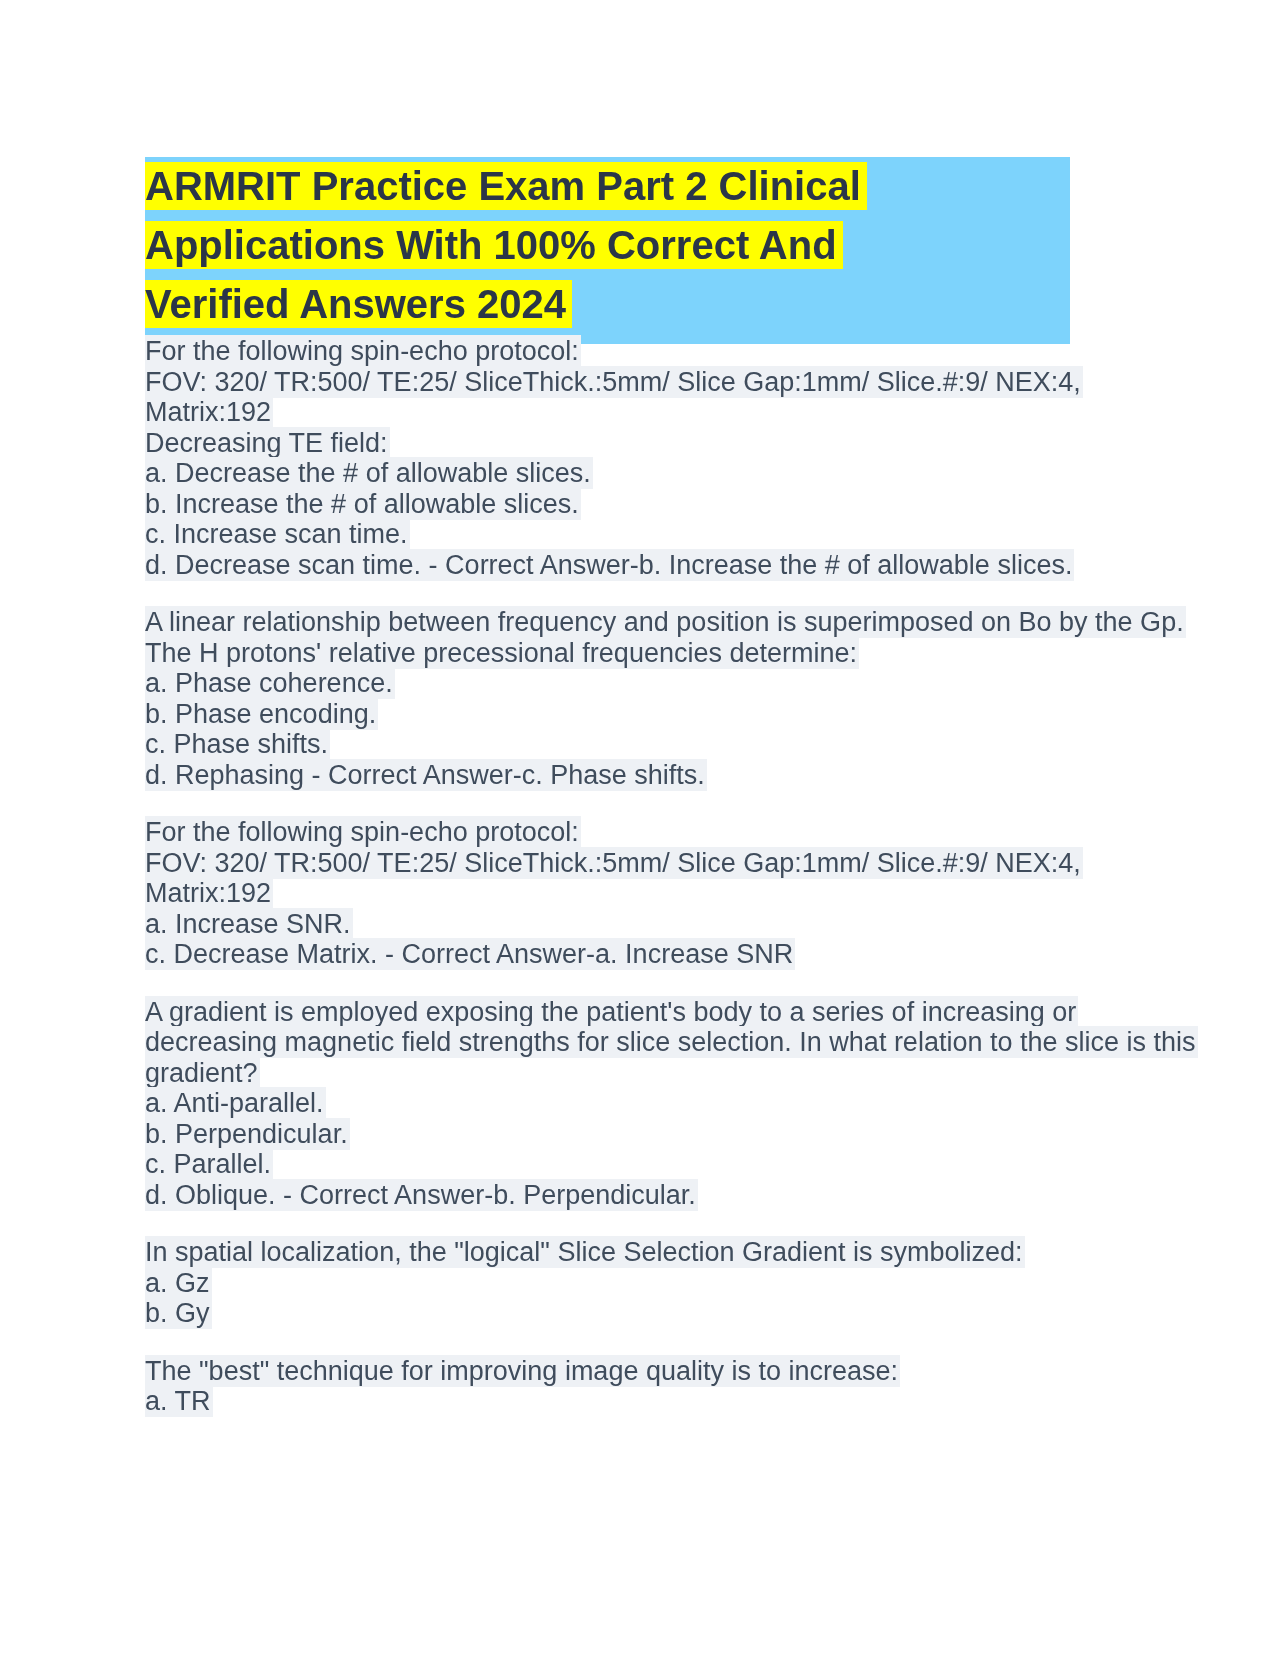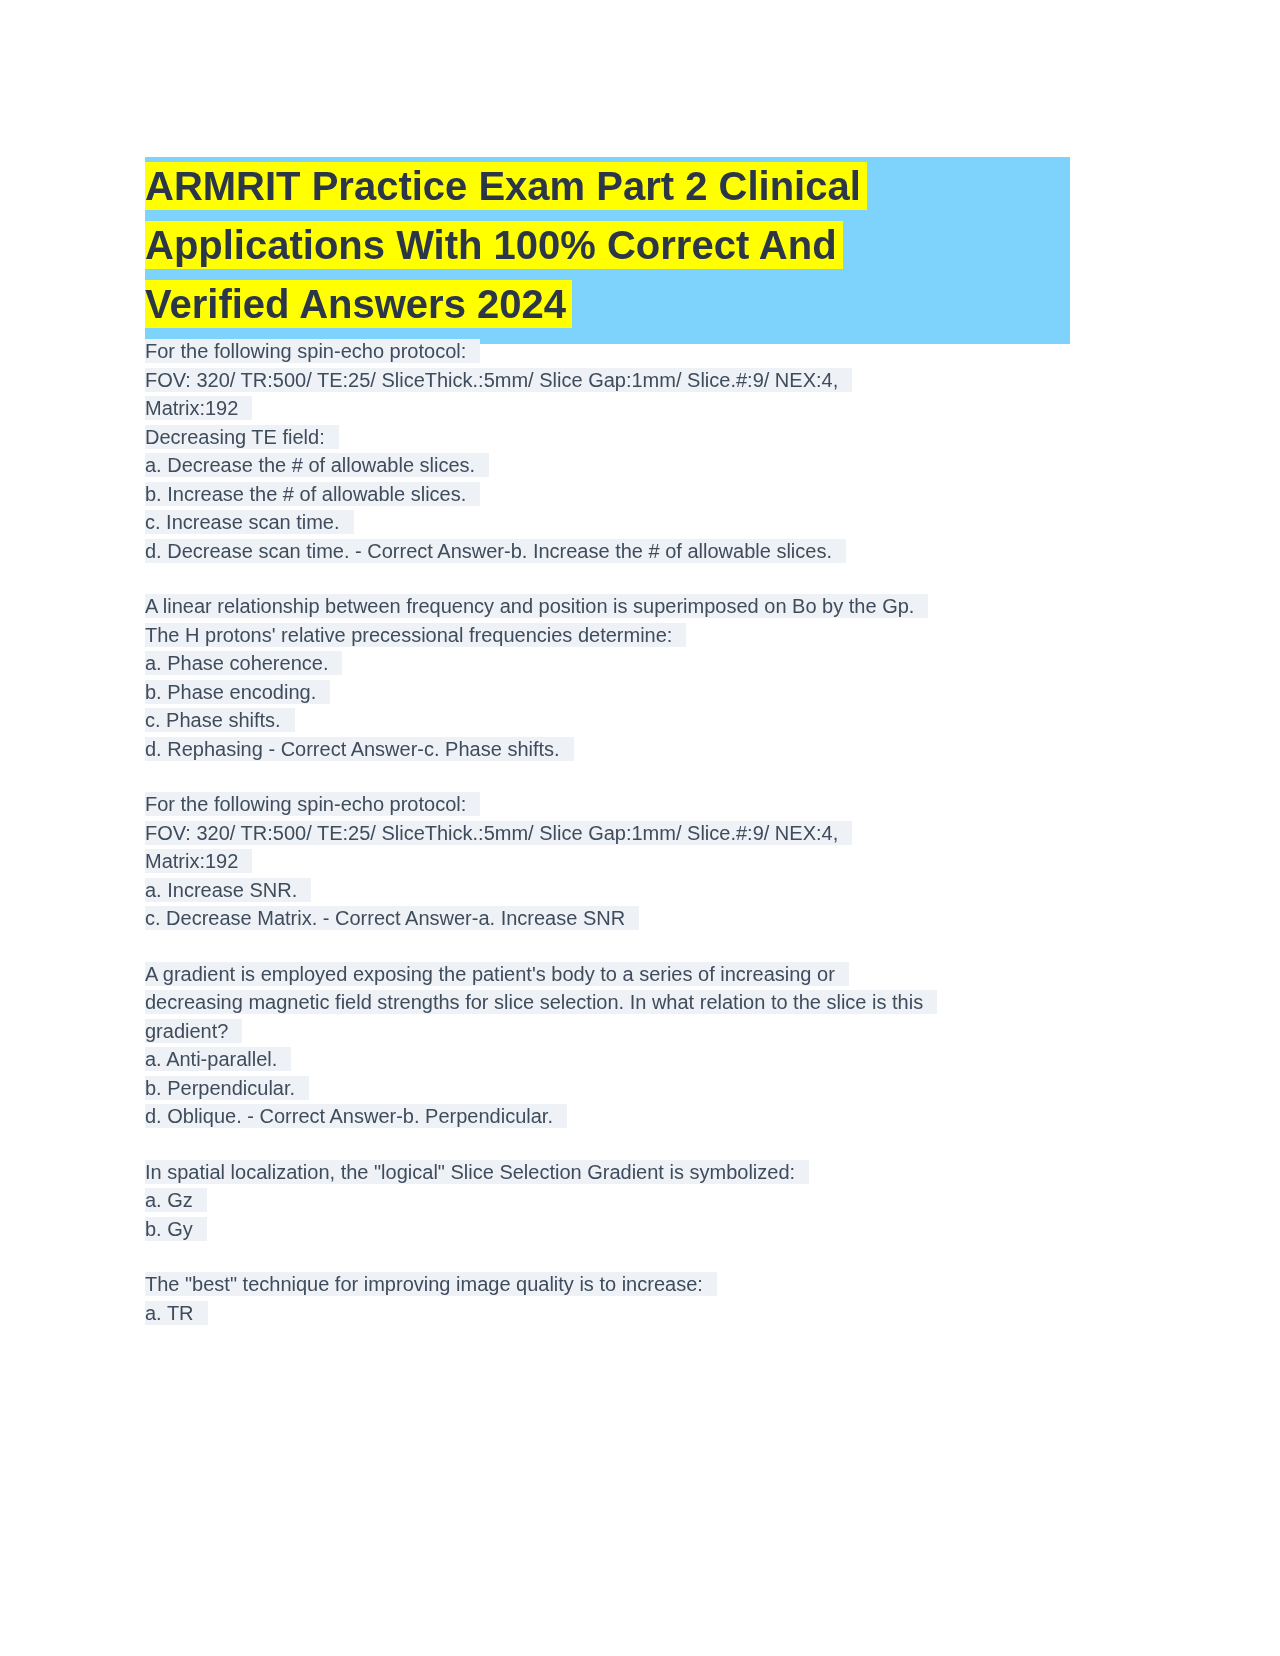--- a/index.html
+++ b/index.html
@@ -47,22 +47,22 @@
     margin: 0 0 27px 0;
   }
   .line {
     line-height: 27.5px;
     white-space: nowrap;
   }
   .line-hl {
     display: inline;
     background: #eef1f5;
     color: #3f4c5c;
-    font-size: 20px;
-    padding: 1px 14px 1px 0;
+    font-size: 27px;
+    padding: 1px 2px 1px 0;
   }
 </style>
 </head>
 <body>
 
 <div class="page">
   <div class="title-wrap">
       <div class="title-line"><span class="title-hl">ARMRIT Practice Exam Part 2 Clinical</span></div>
       <div class="title-line"><span class="title-hl">Applications With 100% Correct And</span></div>
       <div class="title-line"><span class="title-hl">Verified Answers 2024</span></div>
@@ -92,20 +92,21 @@
         <div class="line"><span class="line-hl">Matrix:192</span></div>
         <div class="line"><span class="line-hl">a. Increase SNR.</span></div>
         <div class="line"><span class="line-hl">c. Decrease Matrix. - Correct Answer-a. Increase SNR</span></div>
       </div>
       <div class="block">
         <div class="line"><span class="line-hl">A gradient is employed exposing the patient's body to a series of increasing or</span></div>
         <div class="line"><span class="line-hl">decreasing magnetic field strengths for slice selection. In what relation to the slice is this</span></div>
         <div class="line"><span class="line-hl">gradient?</span></div>
         <div class="line"><span class="line-hl">a. Anti-parallel.</span></div>
         <div class="line"><span class="line-hl">b. Perpendicular.</span></div>
+        <div class="line"><span class="line-hl">c. Parallel.</span></div>
         <div class="line"><span class="line-hl">d. Oblique. - Correct Answer-b. Perpendicular.</span></div>
       </div>
       <div class="block">
         <div class="line"><span class="line-hl">In spatial localization, the "logical" Slice Selection Gradient is symbolized:</span></div>
         <div class="line"><span class="line-hl">a. Gz</span></div>
         <div class="line"><span class="line-hl">b. Gy</span></div>
       </div>
       <div class="block">
         <div class="line"><span class="line-hl">The "best" technique for improving image quality is to increase:</span></div>
         <div class="line"><span class="line-hl">a. TR</span></div>

